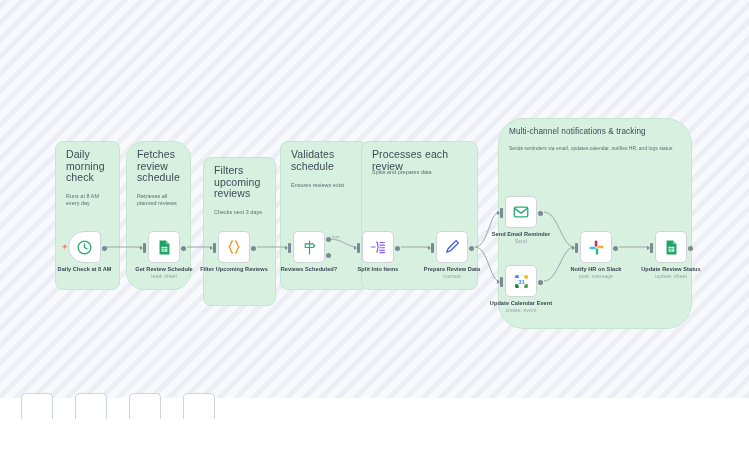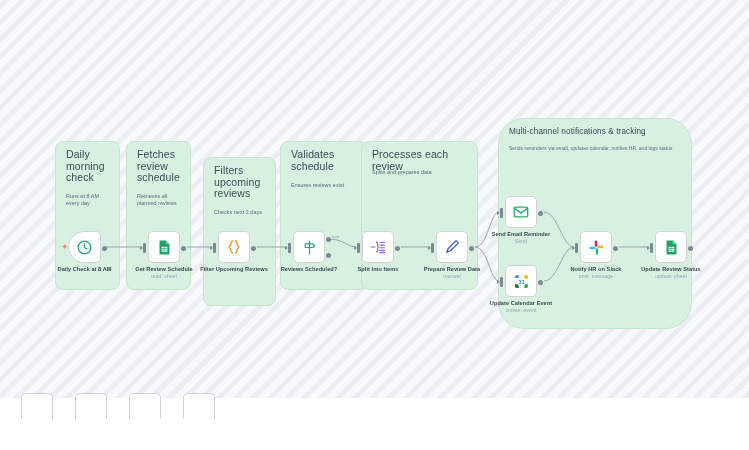--- a/index.html
+++ b/index.html
@@ -162,21 +162,21 @@
 
 <div id="app">
 
   <div id="canvas">
 
     <div class="group" style="left:55px; top:141px; width:65px; height:149px;">
       <div class="group-title">Daily morning check</div>
       <div class="group-sub" style="top:51px;">Runs at 8 AM every day</div>
     </div>
 
-    <div class="group" style="left:126px; top:141px; width:65px; height:149px;">
+    <div class="group" style="left:126px; top:141px; width:65px; height:149px;border-radius:18px;">
       <div class="group-title">Fetches review schedule</div>
       <div class="group-sub" style="top:51px;">Retrieves all planned reviews</div>
     </div>
 
     <div class="group" style="left:203px; top:157px; width:73px; height:149px;">
       <div class="group-title">Filters upcoming reviews</div>
       <div class="group-sub" style="top:51px;">Checks next 3 days</div>
     </div>
 
     <div class="group" style="left:280px; top:141px; width:88px; height:149px;">

